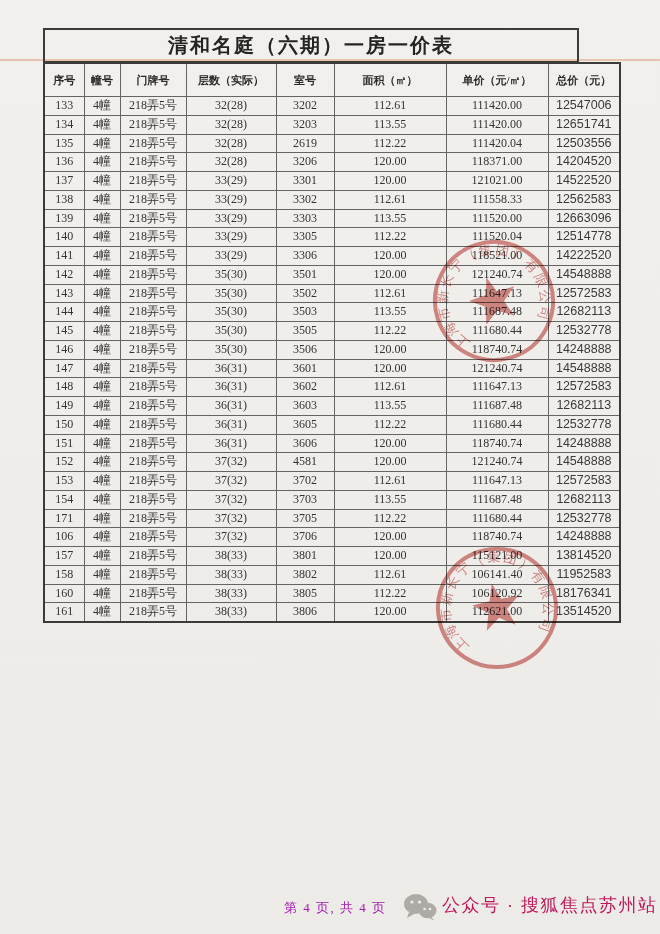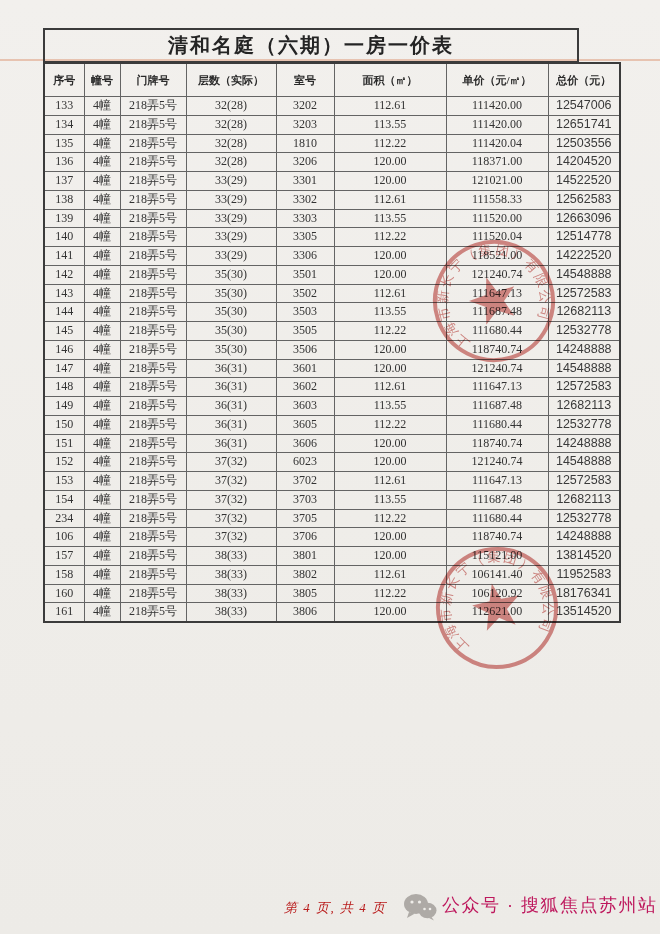--- a/index.html
+++ b/index.html
@@ -26,21 +26,21 @@
   table.price td{height:17.75px;line-height:17.75px;font-size:12px;color:#333;}
   table.price td.total-col{
     font-family:"Liberation Sans","DejaVu Sans",sans-serif;
     font-size:12.5px;color:#3a3a3a;margin-top:33px;
   }
   .stamp{position:absolute;width:140px;height:140px;opacity:.6;
     mix-blend-mode:multiply;pointer-events:none;}
   .stamp-1{left:424px;top:231px;transform:rotate(-18deg);}
   .stamp-2{left:427px;top:538px;transform:rotate(-12deg);}
   .footer-page{position:absolute;left:284px;top:899px;font-size:13px;
-    color:#b91c1c;letter-spacing:1.5px;font-style:italic;}
+    color:#a21caf;letter-spacing:1.5px;}
   .footer-wechat{position:absolute;left:403px;top:893px;width:34px;height:28px;}
   .footer-account{position:absolute;left:442px;top:893px;font-size:18px;
     color:#be185d;letter-spacing:1.5px;
     font-family:"Liberation Sans","DejaVu Sans",sans-serif;}
 </style>
 </head>
 <body>
 
 <div class="scan-line"></div>
 
@@ -88,21 +88,21 @@
     <td>3203</td>
     <td>113.55</td>
     <td>111420.00</td>
     <td class="total-col">12651741</td>
   </tr>
         <tr>
     <td>135</td>
     <td>4幢</td>
     <td>218弄5号</td>
     <td>32(28)</td>
-    <td>1810</td>
+    <td>2619</td>
     <td>112.22</td>
     <td>111420.04</td>
     <td class="total-col">12503556</td>
   </tr>
         <tr>
     <td>136</td>
     <td>4幢</td>
     <td>218弄5号</td>
     <td>32(28)</td>
     <td>3206</td>
@@ -258,21 +258,21 @@
     <td>3606</td>
     <td>120.00</td>
     <td>118740.74</td>
     <td class="total-col">14248888</td>
   </tr>
         <tr>
     <td>152</td>
     <td>4幢</td>
     <td>218弄5号</td>
     <td>37(32)</td>
-    <td>6023</td>
+    <td>4581</td>
     <td>120.00</td>
     <td>121240.74</td>
     <td class="total-col">14548888</td>
   </tr>
         <tr>
     <td>153</td>
     <td>4幢</td>
     <td>218弄5号</td>
     <td>37(32)</td>
     <td>3702</td>
@@ -284,21 +284,21 @@
     <td>154</td>
     <td>4幢</td>
     <td>218弄5号</td>
     <td>37(32)</td>
     <td>3703</td>
     <td>113.55</td>
     <td>111687.48</td>
     <td class="total-col">12682113</td>
   </tr>
         <tr>
-    <td>234</td>
+    <td>171</td>
     <td>4幢</td>
     <td>218弄5号</td>
     <td>37(32)</td>
     <td>3705</td>
     <td>112.22</td>
     <td>111680.44</td>
     <td class="total-col">12532778</td>
   </tr>
         <tr>
     <td>106</td>

